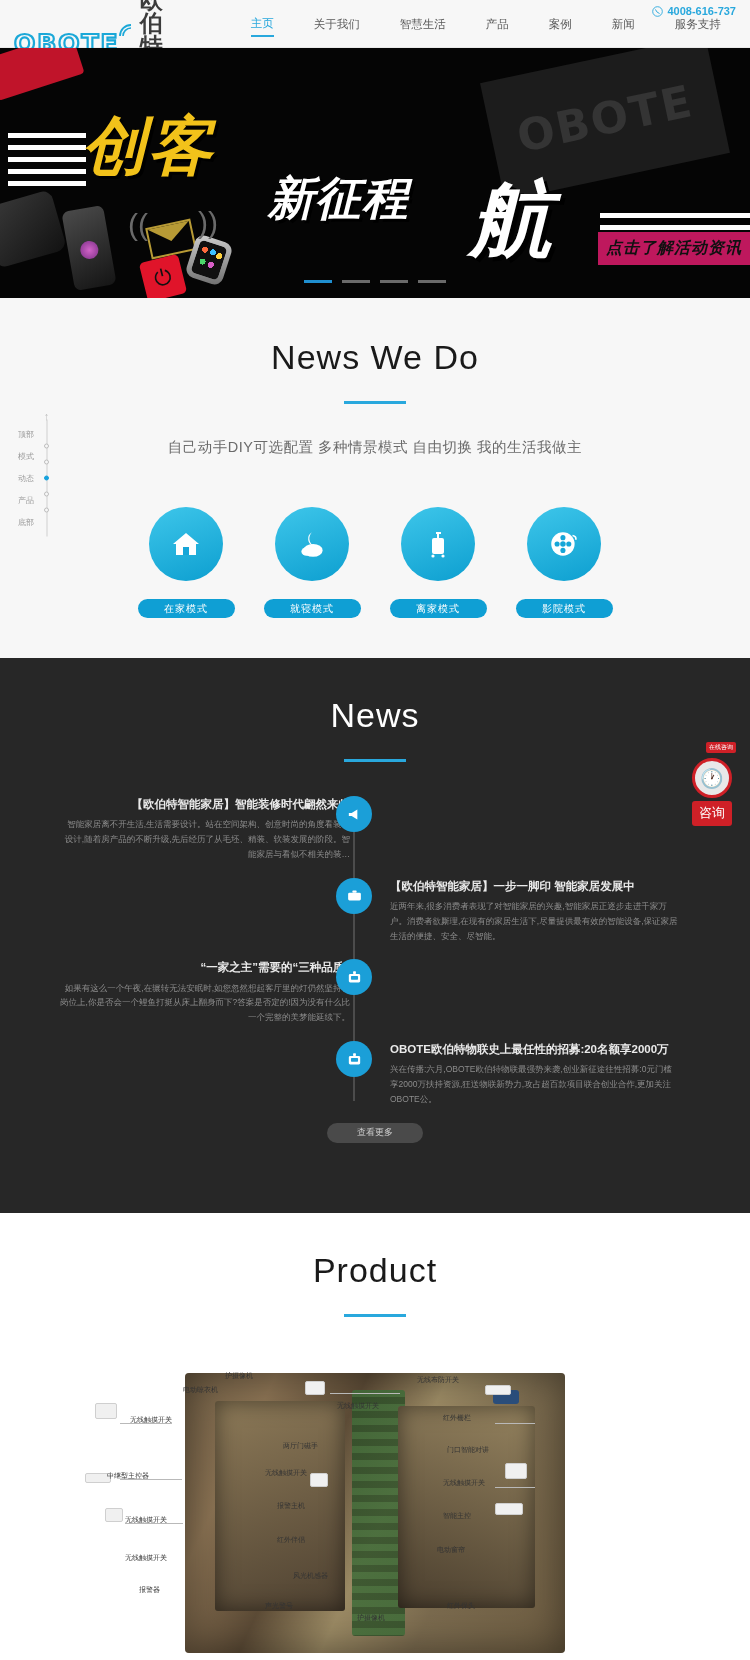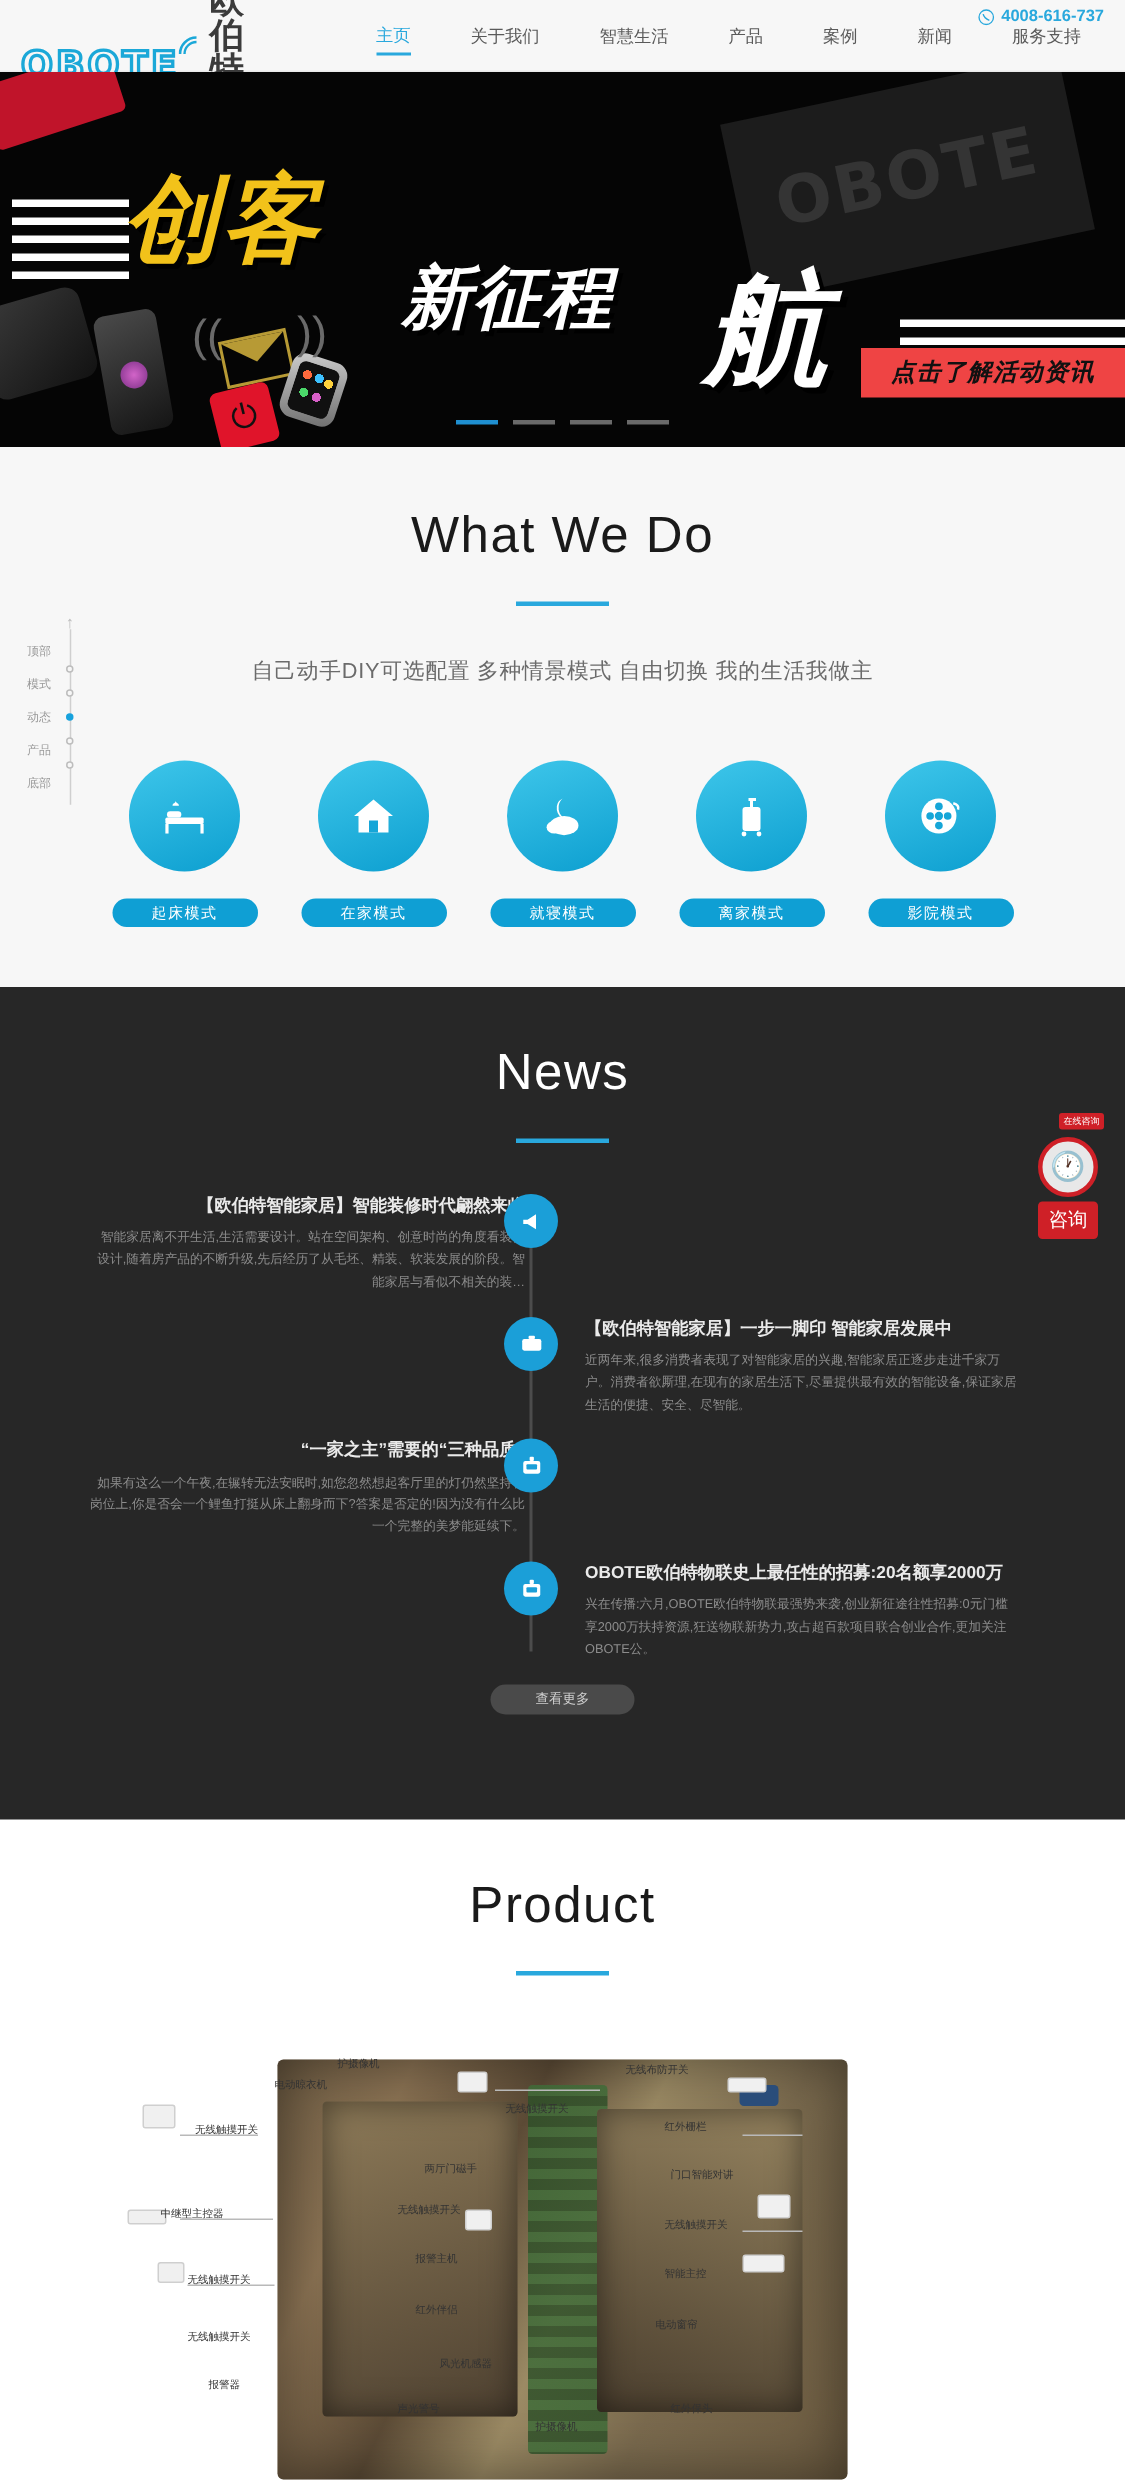--- a/index.html
+++ b/index.html
@@ -126,25 +126,25 @@
   .hero-big {
     position: absolute;
     left: 470px; top: 118px;
     font-size: 82px; font-weight: bold; color: #fff;
     font-style: italic;
     text-shadow: 4px 4px 0 #000;
   }
   .hero-cta {
     position: absolute;
     right: 0px; bottom: 33px;
-    background: #ef4444;
+    background: #be185d;
     color: #111;
     font-size: 16px;
     font-weight: bold;
-    padding: 6px 20px;
+    padding: 6px 8px;
     letter-spacing: 1px;
     cursor: pointer;
     font-style: italic;
   }
   .hero-dots {
     position: absolute;
     left: 0; right: 0; bottom: 15px;
     display: flex; justify-content: center; gap: 10px;
   }
   .hero-dots i {
@@ -445,21 +445,21 @@
 
   <div class="hero-dots">
     <i class="on"></i>
     <i></i>
     <i></i>
     <i></i>
   </div>
 </div>
 
 <div class="whatwedo">
-  <div class="section-title">What We Do</div>
+  <div class="section-title">News We Do</div>
   <div class="title-rule"></div>
   <div class="wwd-sub">自己动手DIY可选配置 多种情景模式 自由切换 我的生活我做主</div>
 
   <div class="sidenav">
     <div class="labels">
       <span>顶部</span>
       <span>模式</span>
       <span>动态</span>
       <span>产品</span>
       <span>底部</span>
@@ -468,32 +468,20 @@
       <span class="arrow">↑</span>
       <span class="dot"></span>
       <span class="dot"></span>
       <span class="dot on"></span>
       <span class="dot"></span>
       <span class="dot"></span>
     </div>
   </div>
 
   <div class="modes">
-    <div class="mode">
-      <div class="mode-circle">
-        <svg width="34" height="34" viewBox="0 0 32 32">
-          <rect x="4" y="17" width="24" height="4" rx="1"></rect>
-          <rect x="4" y="21" width="2" height="6"></rect>
-          <rect x="26" y="21" width="2" height="6"></rect>
-          <rect x="5" y="13" width="9" height="4" rx="2"></rect>
-          <path d="M8.5 9.5c0-1.5 2-1.5 2-3 0 1.5 2 1.5 2 3z"></path>
-        </svg>
-      </div>
-      <div class="mode-btn">起床模式</div>
-    </div>
 
     <div class="mode">
       <div class="mode-circle">
         <svg width="32" height="32" viewBox="0 0 32 32">
           <path d="M16 5 L29 16 L26 16 L26 27 L6 27 L6 16 L3 16 Z"></path>
           <rect x="13" y="19" width="6" height="8" fill="#16a6d8"></rect>
         </svg>
       </div>
       <div class="mode-btn">在家模式</div>
     </div>

